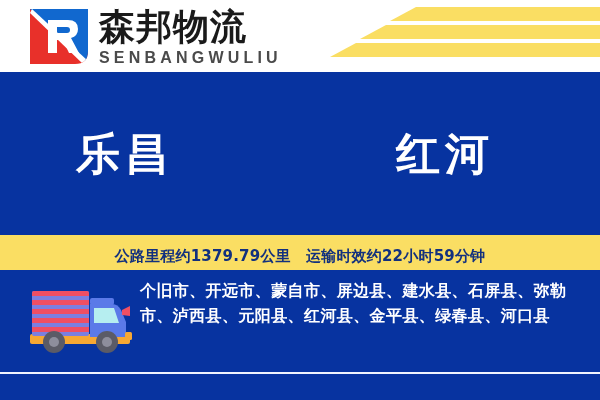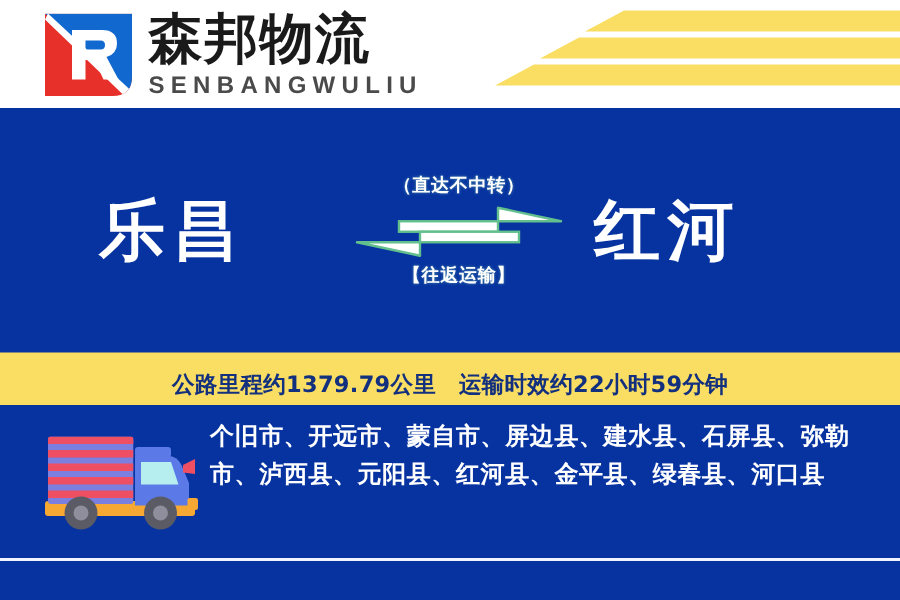--- a/index.html
+++ b/index.html
@@ -97,21 +97,21 @@
     position: absolute;
     top: 50%;
     transform: translateY(-50%);
     font-family: "DejaVu Sans", "Liberation Sans", sans-serif;
     font-size: 44px;
     font-weight: bold;
     color: #ffffff;
     letter-spacing: 5px;
     white-space: nowrap;
   }
-  .city-origin { left: 66px; text-align: center; }
+  .city-origin { left: 76px; text-align: center; }
   .city-dest   { left: 396px; }
 
   .route-center {
     position: absolute;
     left: 236px;
     top: 50%;
     transform: translateY(-50%);
     width: 140px;
     text-align: center;
   }
@@ -249,34 +249,20 @@
         <div class="logo-en">SENBANGWULIU</div>
       </div>
     </div>
 
   </div>
 
   <div class="route-band">
 
     <div class="city city-origin">乐昌</div>
 
-    <div class="route-center">
-      <div class="route-note route-note-top">（直达不中转）</div>
-
-      <div class="arrow-wrap">
-        <svg width="140" height="34" viewBox="0 0 140 34" xmlns="http://www.w3.org/2000/svg">
-          <polygon points="138,10 96,10 96,1 138,10" fill="#ffffff" stroke="#63c08d" stroke-width="1.6" stroke-linejoin="round"></polygon>
-          <rect x="30" y="10" width="66" height="7" fill="#ffffff" stroke="#63c08d" stroke-width="1.6"></rect>
-          <polygon points="2,24 44,24 44,33 2,24" fill="#ffffff" stroke="#63c08d" stroke-width="1.6" stroke-linejoin="round"></polygon>
-          <rect x="44" y="17" width="66" height="7" fill="#ffffff" stroke="#63c08d" stroke-width="1.6"></rect>
-        </svg>
-      </div>
-
-      <div class="route-note route-note-bottom">【往返运输】</div>
-    </div>
 
     <div class="city city-dest">红河</div>
 
   </div>
 
   <div class="info-band">
     <div class="info-text">公路里程约1379.79公里　运输时效约22小时59分钟</div>
   </div>
 
   <div class="coverage">

